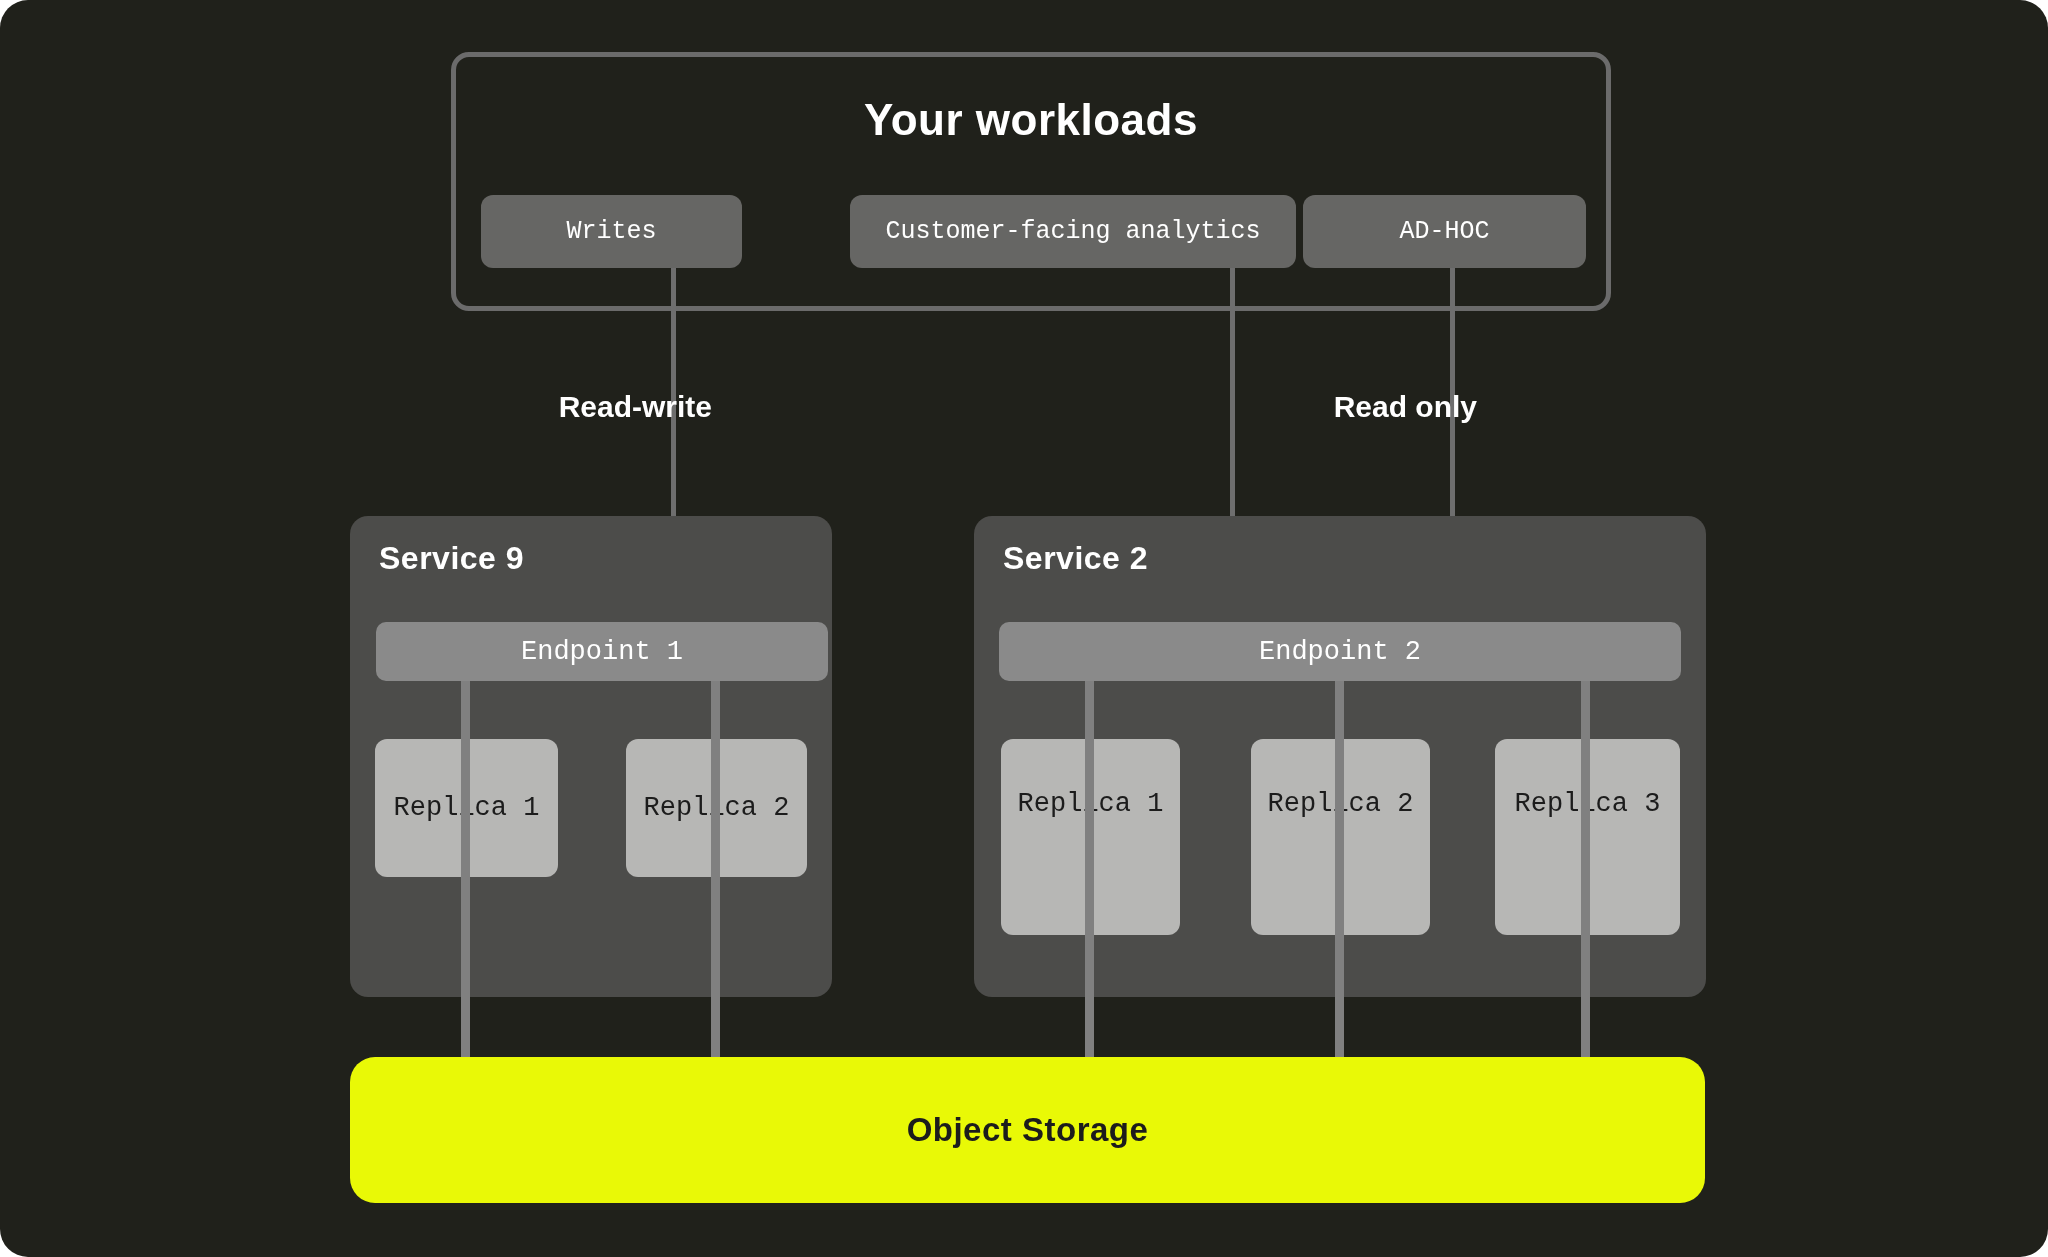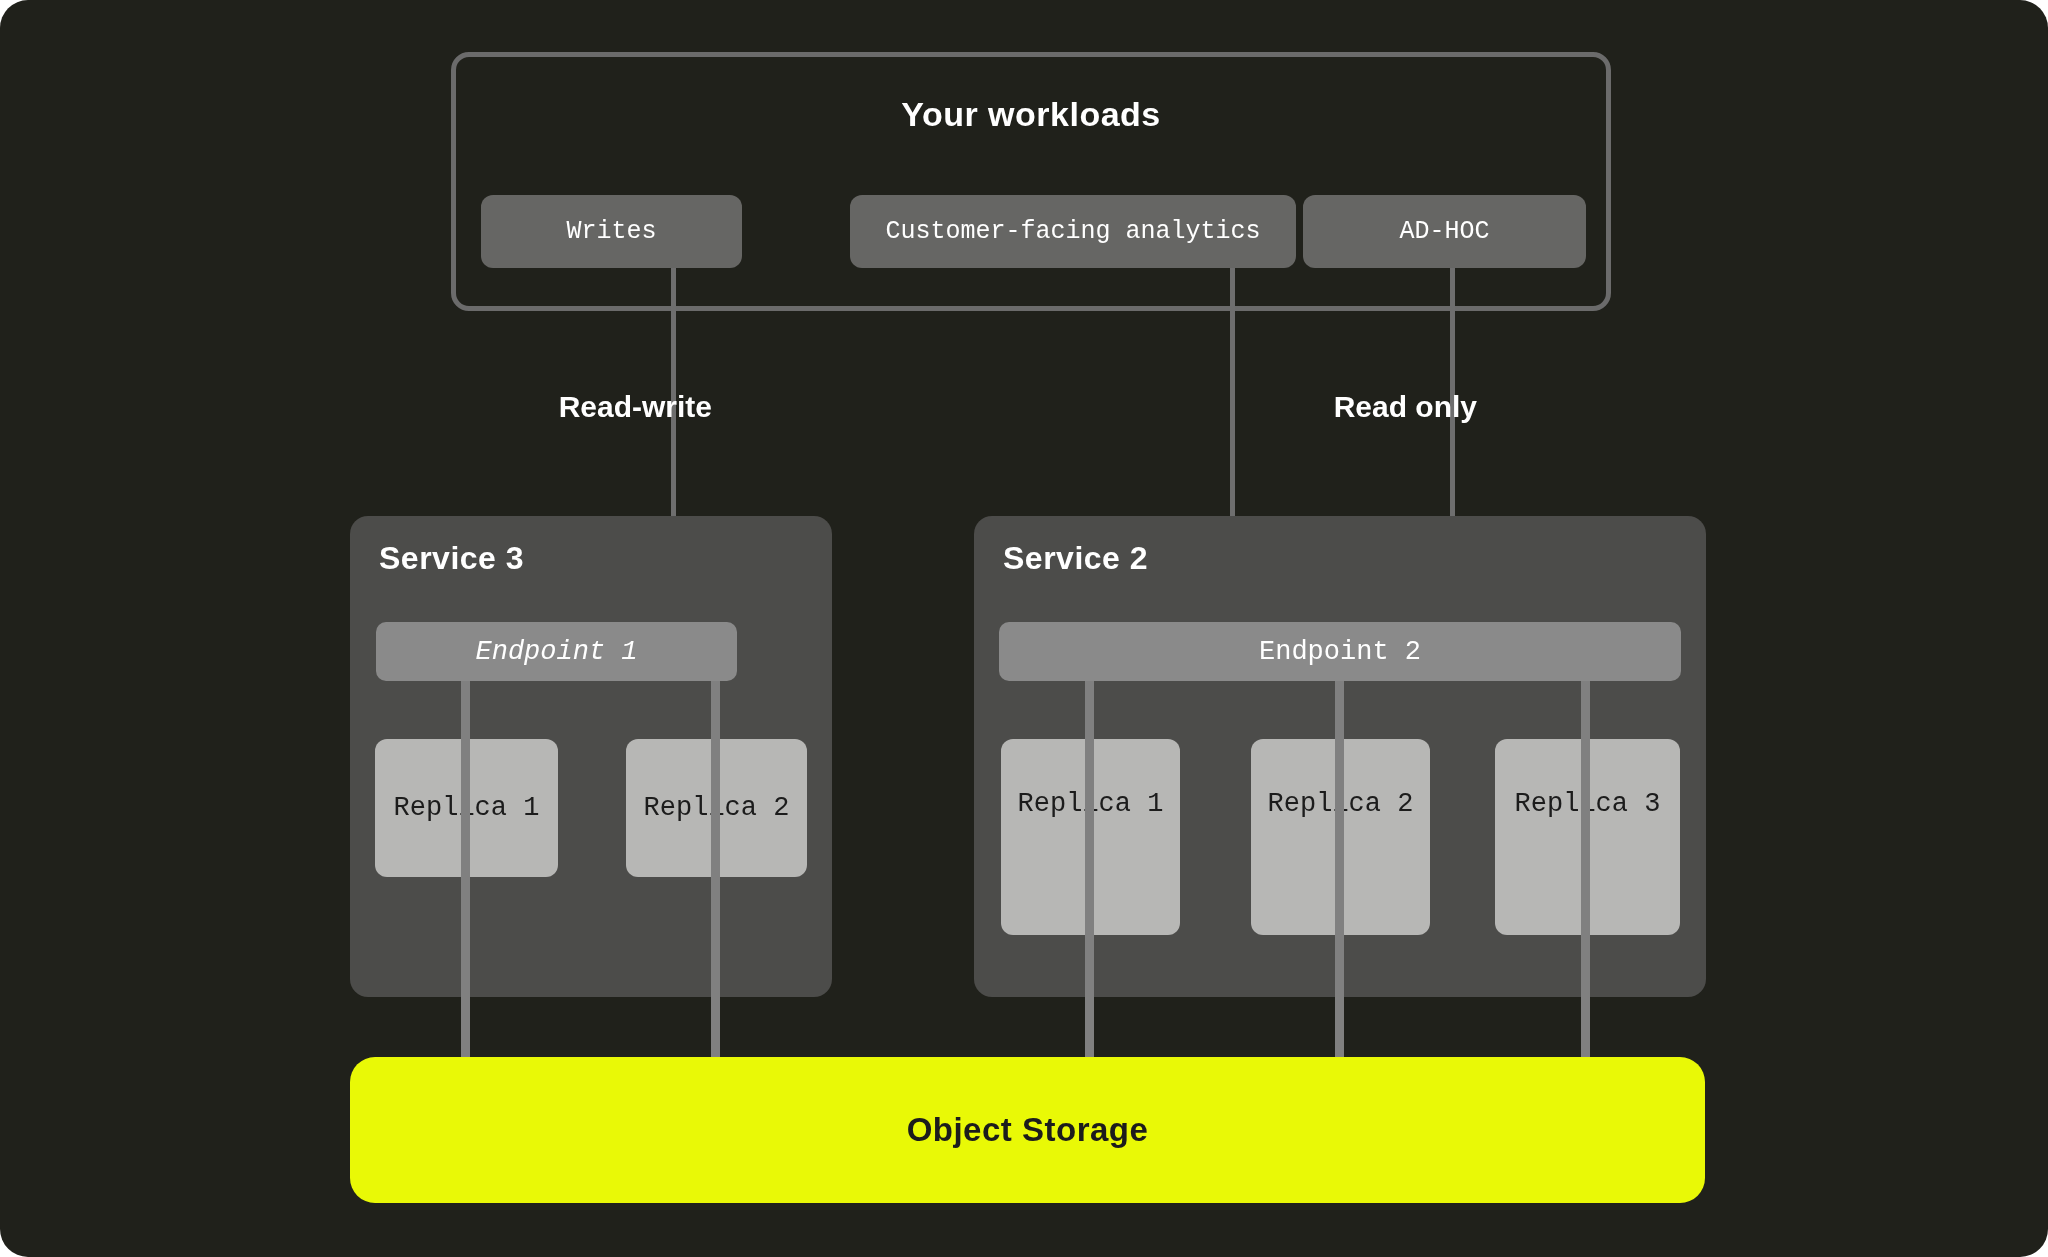--- a/index.html
+++ b/index.html
@@ -37,21 +37,21 @@
     left: 451px; top: 52px;
     width: 1160px; height: 259px;
     border: 5px solid var(--panel-border);
     border-radius: 18px;
   }
   .panel-title {
     position: absolute;
     left: 0; top: 38px; width: 100%;
     text-align: center;
     color: var(--text-light);
-    font-size: 34px; font-weight: 700;
+    font-size: 44px; font-weight: 700;
     letter-spacing: 0.5px;
   }
   .chip {
     position: absolute;
     top: 138px; height: 73px;
     background: var(--chip-bg);
     border-radius: 12px;
     color: var(--text-light);
     font-size: 25px;
     display: flex; align-items: center; justify-content: center;
@@ -123,21 +123,21 @@
   .endpoint {
     position: absolute;
     top: 106px; height: 59px;
     background: var(--endpoint-bg);
     border-radius: 10px;
     color: var(--text-light);
     font-size: 27px;
     display: flex; align-items: center; justify-content: center;
     z-index: 3;
   }
-  .endpoint-1 { left: 26px; width: 361px; font-style: italic; }
+  .endpoint-1 { left: 26px; width: 452px; }
   .endpoint-2 { left: 25px; width: 682px; }
 
   .replica {
     position: absolute;
     background: var(--replica-bg);
     border-radius: 12px;
     color: var(--text-dark);
     font-size: 27px;
     display: flex; justify-content: center;
     z-index: 3;
@@ -192,21 +192,21 @@
   <div class="edge-label label-read-write">Read-write</div>
   <div class="edge-label label-read-only">Read only</div>
 
   <div class="connector conn-s1-r1"></div>
   <div class="connector conn-s1-r2"></div>
   <div class="connector conn-s2-r1"></div>
   <div class="connector conn-s2-r2"></div>
   <div class="connector conn-s2-r3"></div>
 
   <div class="service-box service-1">
-    <div class="service-title">Service 3</div>
+    <div class="service-title">Service 9</div>
     <div class="endpoint mono endpoint-1">Endpoint 1</div>
     <div class="replica mono s1-r1">Replica 1</div>
     <div class="replica mono s1-r2">Replica 2</div>
   </div>
 
   <div class="service-box service-2">
     <div class="service-title">Service 2</div>
     <div class="endpoint mono endpoint-2">Endpoint 2</div>
     <div class="replica mono s2-r1">Replica 1</div>
     <div class="replica mono s2-r2">Replica 2</div>

